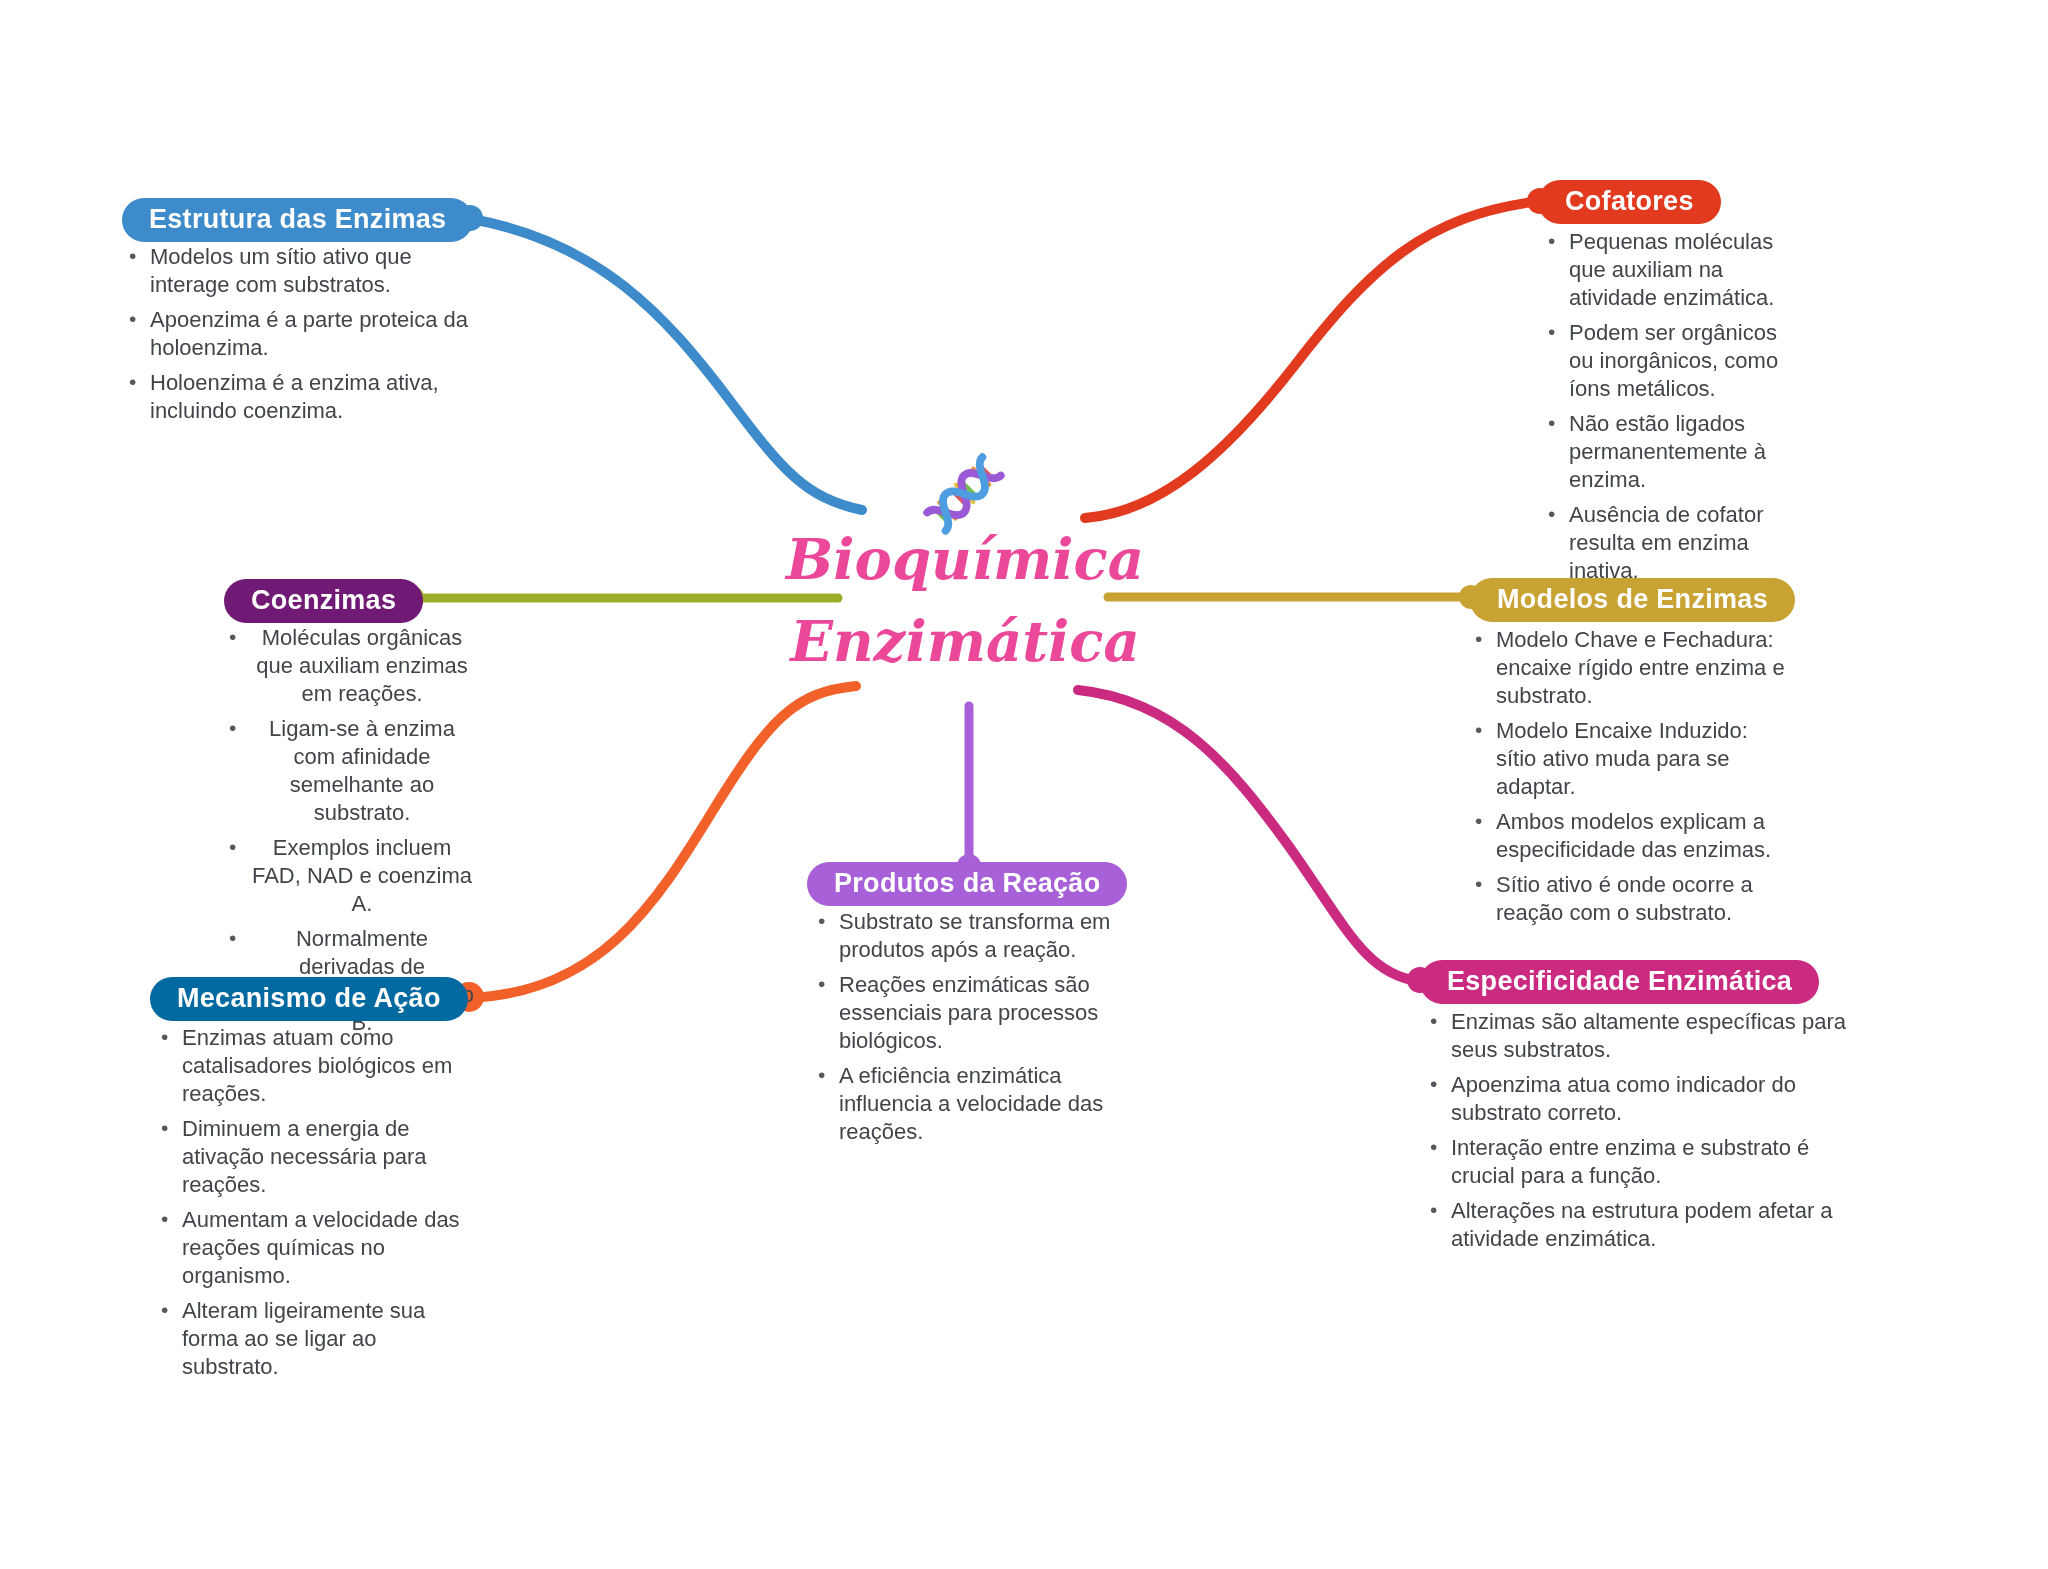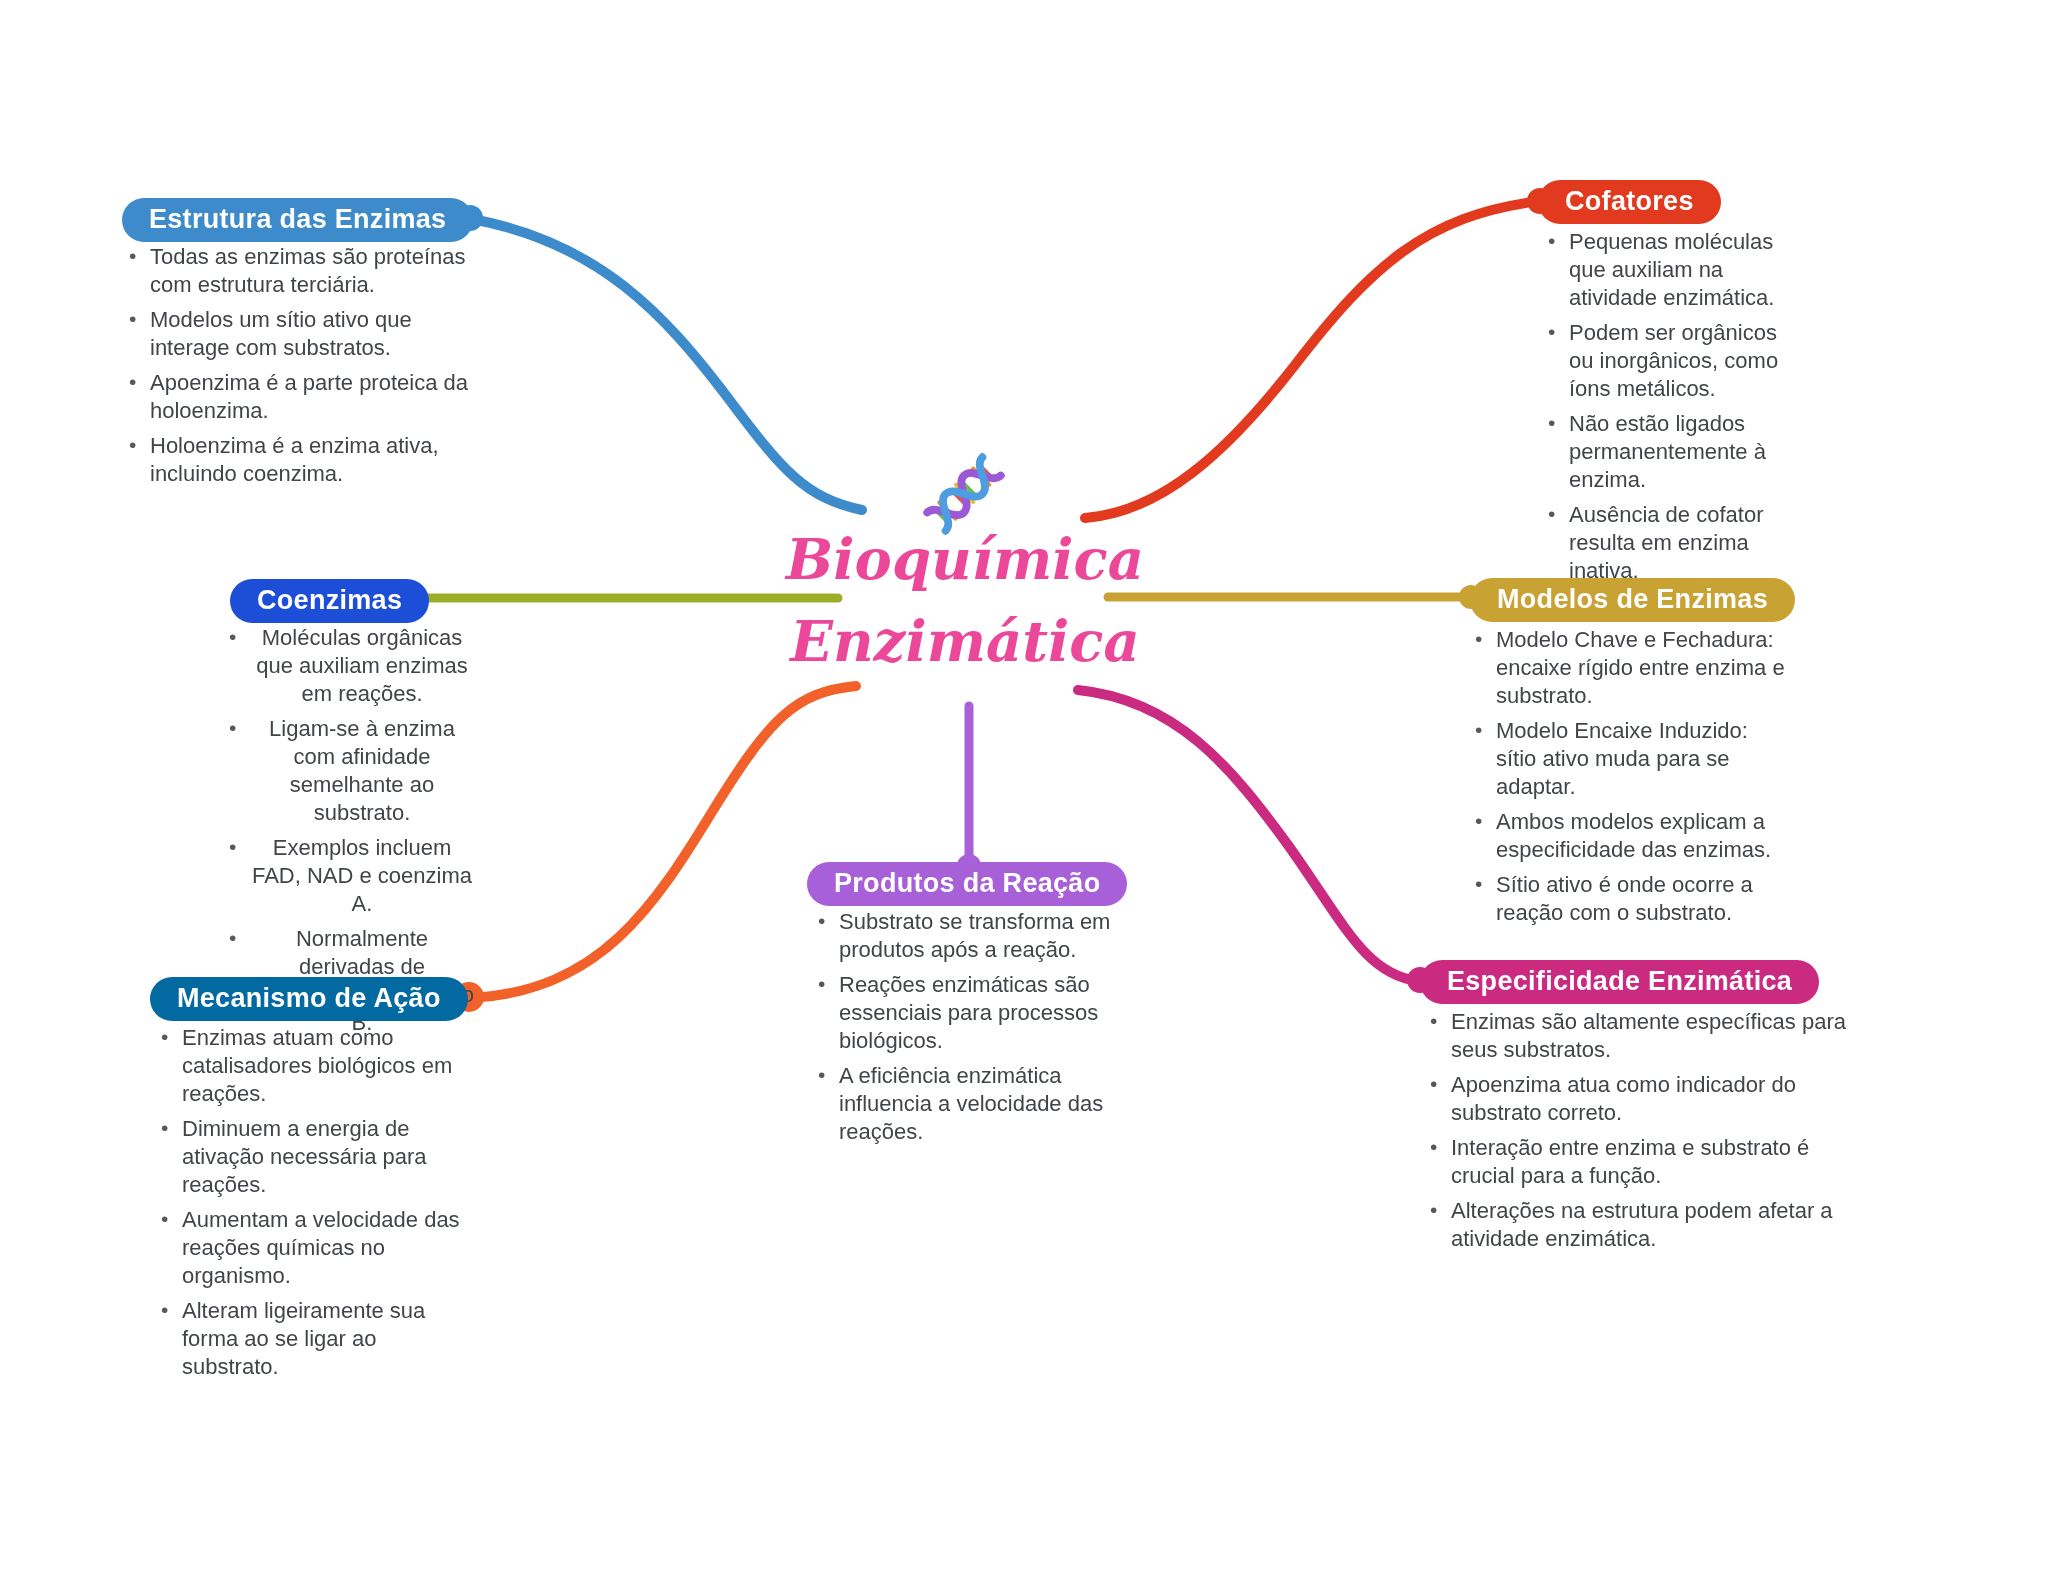--- a/index.html
+++ b/index.html
@@ -58,37 +58,36 @@
 
   <div class="center-title">
     <div>Bioquímica</div>
     <div>Enzimática</div>
   </div>
 
   <div class="pill" style="left: 122px; top: 198px; background-color: rgb(61, 139, 202);">
     <span>Estrutura das Enzimas</span>
   </div>
   <ul class="bullets" style="left:126px;top:243px;width:352px;">
-      <li>Todas as enzimas são proteínas com estrutura terciária.</li>
       <li>Modelos um sítio ativo que interage com substratos.</li>
       <li>Apoenzima é a parte proteica da holoenzima.</li>
       <li>Holoenzima é a enzima ativa, incluindo coenzima.</li>
     </ul>
 
   <div class="pill" style="left: 1538px; top: 180px; background-color: rgb(226, 58, 31);">
     <span>Cofatores</span>
   </div>
   <ul class="bullets" style="left:1545px;top:228px;width:235px;">
       <li>Pequenas moléculas que auxiliam na atividade enzimática.</li>
       <li>Podem ser orgânicos ou inorgânicos, como íons metálicos.</li>
       <li>Não estão ligados permanentemente à enzima.</li>
       <li>Ausência de cofator resulta em enzima inativa.</li>
     </ul>
 
-  <div class="pill" style="left: 230px; top: 579px; background-color: #1d4ed8; text-align: center;">
+  <div class="pill" style="left: 224px; top: 579px; background-color: #701a75; text-align: center;">
     <span>Coenzimas</span>
   </div>
   <ul class="bullets" style="left:226px;top:624px;width:248px;text-align:center;">
       <li>Moléculas orgânicas que auxiliam enzimas em reações.</li>
       <li>Ligam-se à enzima com afinidade semelhante ao substrato.</li>
       <li>Exemplos incluem FAD, NAD e coenzima A.</li>
       <li>Normalmente derivadas de vitaminas do complexo B.</li>
     </ul>
 
   <div class="pill" style="left: 1470px; top: 578px; background-color: rgb(200, 162, 51);">

